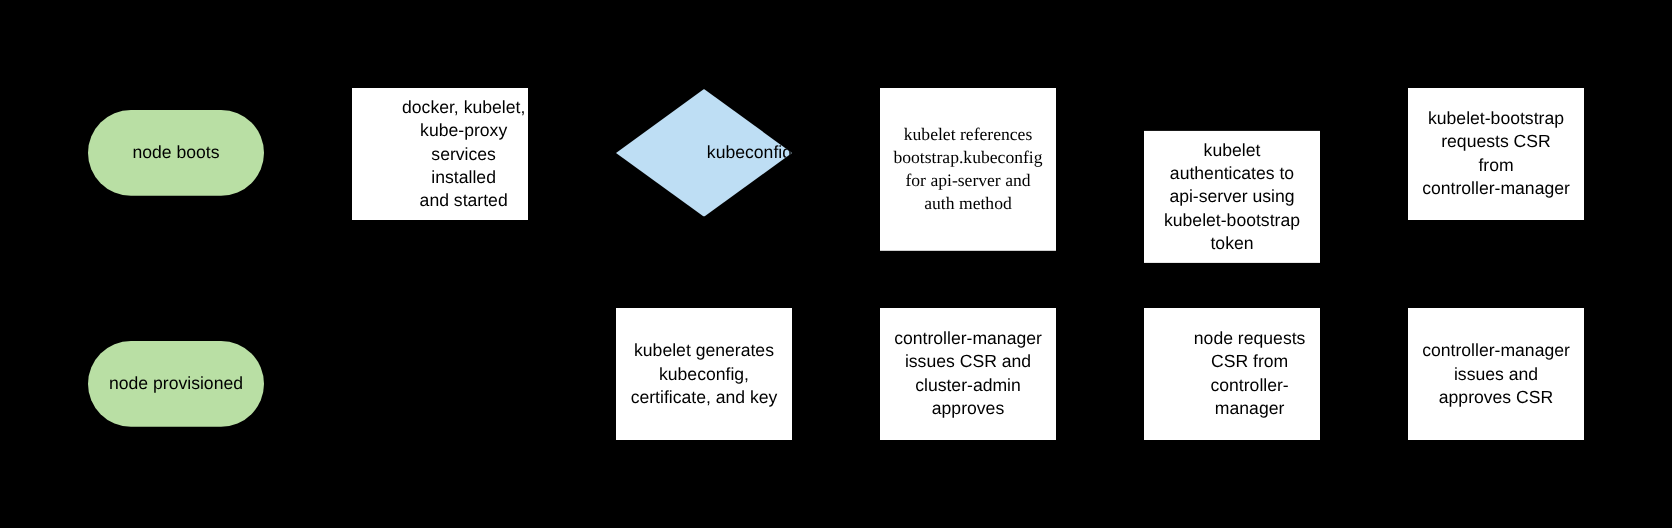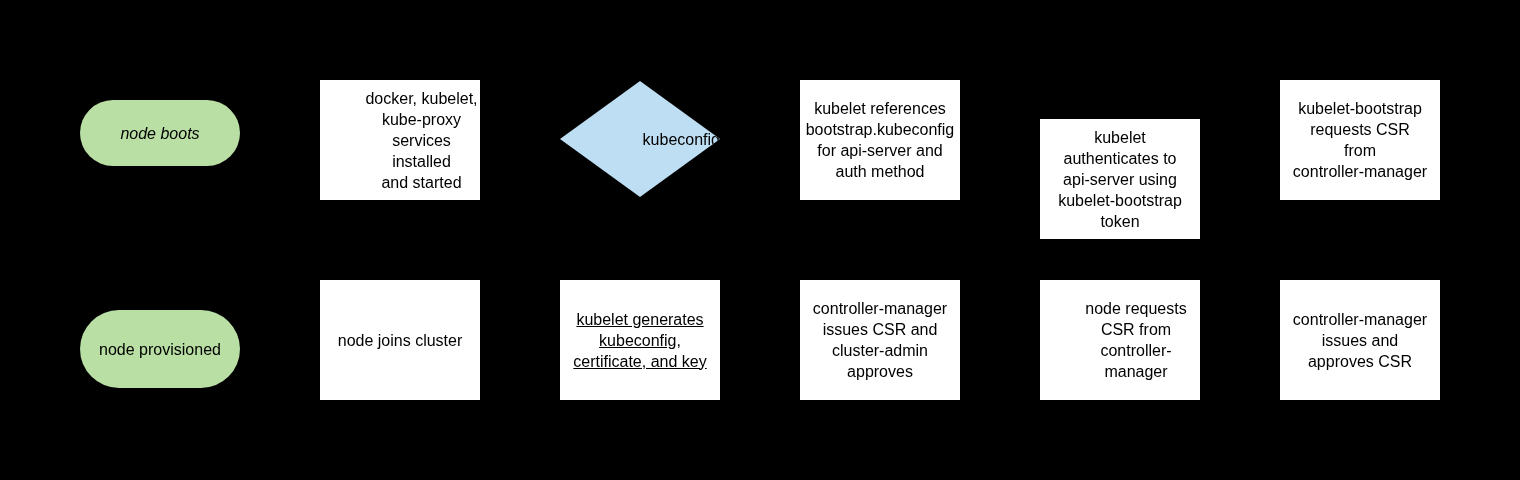--- a/index.html
+++ b/index.html
@@ -39,33 +39,33 @@
   }
   .decision {
     background: #bedef4;
     clip-path: polygon(50% 0%, 100% 50%, 50% 100%, 0% 50%);
   }
 </style>
 </head>
 <body>
 
 <div id="canvas" style="width: 1520px; height: 480px; background: rgb(0, 0, 0);">
-    <div class="node terminal" style="left: 80px; top: 100px; width: 160px; height: 66px; font-style: italic;">
+    <div class="node terminal" style="left: 80px; top: 100px; width: 160px; height: 78px;">
       <div class="label">node boots</div>
     </div>
     <div class="node process" style="left: 320px; top: 80px; width: 160px; height: 120px; padding-left: 43px;">
       <div class="label">docker, kubelet,
 kube-proxy
 services installed
 and started</div>
     </div>
     <div class="node decision" style="left: 560px; top: 81px; width: 160px; height: 116px; text-align: right;">
       <div class="label">kubeconfig</div>
     </div>
-    <div class="node process" style="left: 800px; top: 80px; width: 160px; height: 120px;">
+    <div class="node process" style="left: 800px; top: 80px; width: 160px; height: 148px; font-family: Liberation Serif, serif;">
       <div class="label">kubelet references
 bootstrap.kubeconfig
 for api-server and
 auth method</div>
     </div>
     <div class="node process" style="left: 1040px; top: 80px; width: 160px; height: 120px; margin-top: 39px;">
       <div class="label">kubelet
 authenticates to
 api-server using
 kubelet-bootstrap
@@ -73,24 +73,21 @@
     </div>
     <div class="node process" style="left: 1280px; top: 80px; width: 160px; height: 120px;">
       <div class="label">kubelet-bootstrap
 requests CSR
 from
 controller-manager</div>
     </div>
     <div class="node terminal" style="left: 80px; top: 300px; width: 160px; height: 78px; margin-top: 10px;">
       <div class="label">node provisioned</div>
     </div>
-    <div class="node process" style="left: 320px; top: 280px; width: 160px; height: 120px;">
-      <div class="label">node joins cluster</div>
-    </div>
-    <div class="node process" style="left: 560px; top: 280px; width: 160px; height: 120px; text-decoration: underline;">
+    <div class="node process" style="left: 560px; top: 280px; width: 160px; height: 120px;">
       <div class="label">kubelet generates
 kubeconfig,
 certificate, and key</div>
     </div>
     <div class="node process" style="left: 800px; top: 280px; width: 160px; height: 120px;">
       <div class="label">controller-manager
 issues CSR and
 cluster-admin
 approves</div>
     </div>

